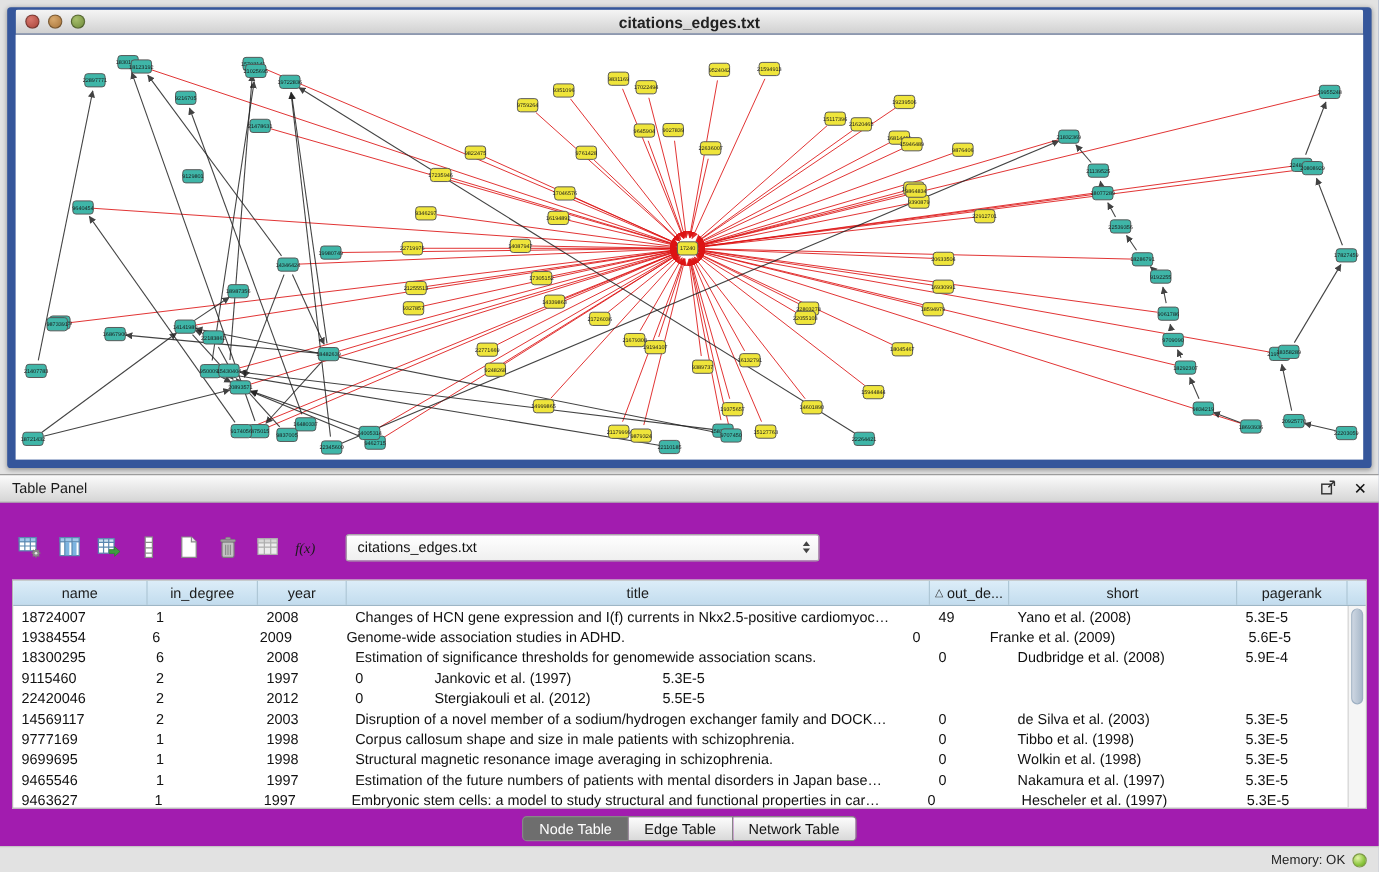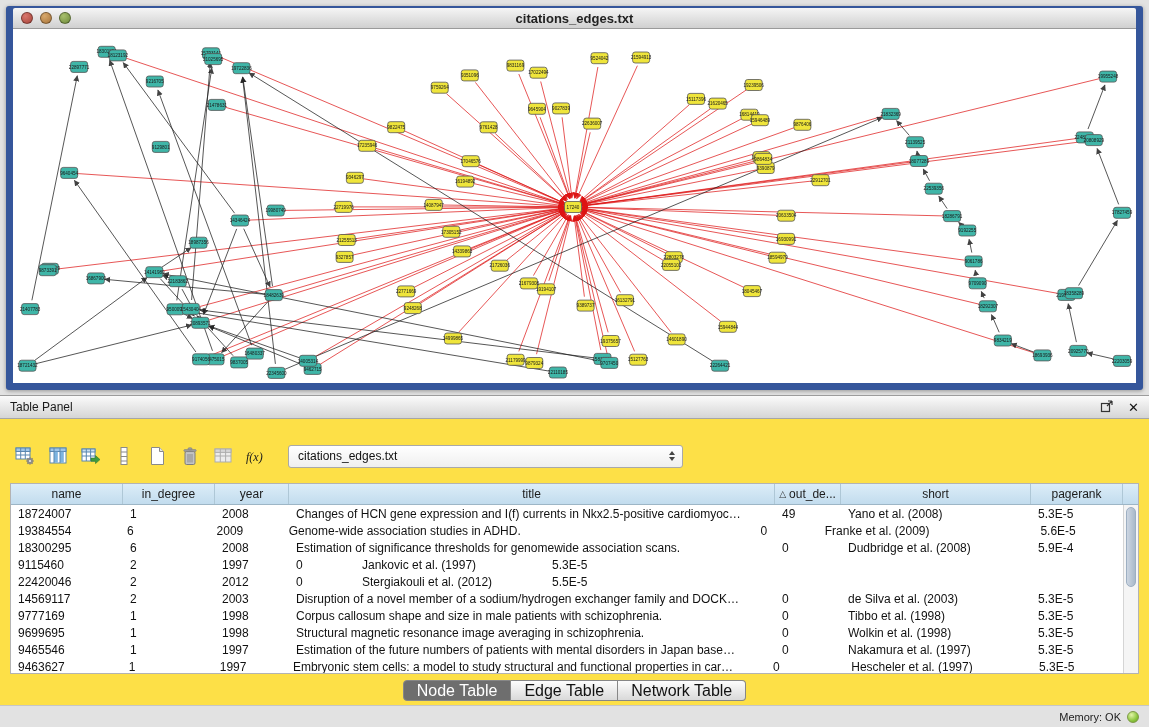--- a/index.html
+++ b/index.html
@@ -17,21 +17,21 @@
   .title{flex:1;text-align:center;font-size:13px;font-weight:600;color:#222}
   .canvas{position:relative;height:354px;background:#ffffff;overflow:hidden}
   .canvas svg{display:block}
 
   
   .table-panel{position:absolute;left:0;top:395px;width:1149px;height:310px}
   .tp-header{height:24px;background:linear-gradient(#fbfbfb,#d5d5d5);border-top:1px solid #9c9c9c;border-bottom:1px solid #a6a6a6;display:flex;align-items:center;padding:0 10px;font-size:12px;color:#1a1a1a}
   .tp-title{flex:1}
   .tp-actions{display:flex;align-items:center;gap:14px}
   .tp-actions .x{font-size:13px;font-weight:700;color:#111;line-height:1}
-  .tp-body{position:absolute;left:0;top:24px;right:0;bottom:0;background:#fde047}
+  .tp-body{position:absolute;left:0;top:24px;right:0;bottom:0;background:#a21caf}
 
   .toolbar{position:absolute;left:12px;top:22px;height:30px;display:flex;align-items:center;gap:7px}
   .tb-icon{width:26px;height:26px;display:flex;align-items:center;justify-content:center}
   .combo{width:395px;height:23px;margin-left:12px;background:linear-gradient(#ffffff,#efefef);border:1px solid #a9a9a9;border-radius:3px;display:flex;align-items:center;font-size:12px;color:#111;padding:0 7px 0 9px}
   .combo-label{flex:1}
   .combo-arrows{display:flex;flex-direction:column;align-items:center;gap:2px}
   .combo-arrows i{display:block;width:0;height:0;border-left:3.5px solid transparent;border-right:3.5px solid transparent}
   .combo-arrows .up{border-bottom:4.5px solid #444}
   .combo-arrows .down{border-top:4.5px solid #444}
 
@@ -40,21 +40,21 @@
   .th{display:flex;align-items:center;justify-content:center;font-size:12px;color:#1c1c1c;border-right:1px solid #aec7d6;gap:3px;overflow:hidden;white-space:nowrap}
   .th.fill{flex:1;border-right:none}
   .sort{font-size:9px;color:#333}
   .tbody{position:absolute;top:21px;left:0;right:15px;bottom:0;overflow:hidden}
   .tr{display:flex;height:17px;align-items:center}
   .td{font-size:12px;color:#111;padding:0 4px 0 7px;white-space:nowrap;overflow:hidden}
   .vscroll{position:absolute;top:21px;right:0;bottom:0;width:15px;background:#f5f5f5;border-left:1px solid #d5d5d5}
   .vthumb{margin:2px 2px;height:80px;border-radius:6px;background:linear-gradient(90deg,#cdd6e2,#a9b9ca);border:1px solid #9dafc2}
 
   .tabs{position:absolute;left:0;right:0;top:261px;display:flex;justify-content:center}
-  .tab{height:21px;display:flex;align-items:center;padding:0 13px;font-size:16px;border:1px solid #878787;border-left:none;background:linear-gradient(#fdfdfd,#d9d9d9);color:#111}
+  .tab{height:21px;display:flex;align-items:center;padding:0 13px;font-size:12px;border:1px solid #878787;border-left:none;background:linear-gradient(#fdfdfd,#d9d9d9);color:#111}
   .tab:first-child{border-left:1px solid #878787;border-radius:4px 0 0 4px}
   .tab:last-child{border-radius:0 4px 4px 0}
   .tab.active{background:#6e6e6e;color:#fff}
 
   .statusbar{position:absolute;left:0;bottom:0;width:1149px;height:22px;border-top:1px solid #c6c6c6;display:flex;align-items:center;justify-content:flex-end;gap:6px;padding-right:10px;font-size:11px;color:#222;background:#e2e2e2}
   .memdot{width:12px;height:12px;border-radius:50%;background:radial-gradient(circle at 35% 30%,#e2f4a8,#8cc63e 60%,#639f24);border:1px solid #7d9a45}
 </style>
 </head>
 <body>
 

